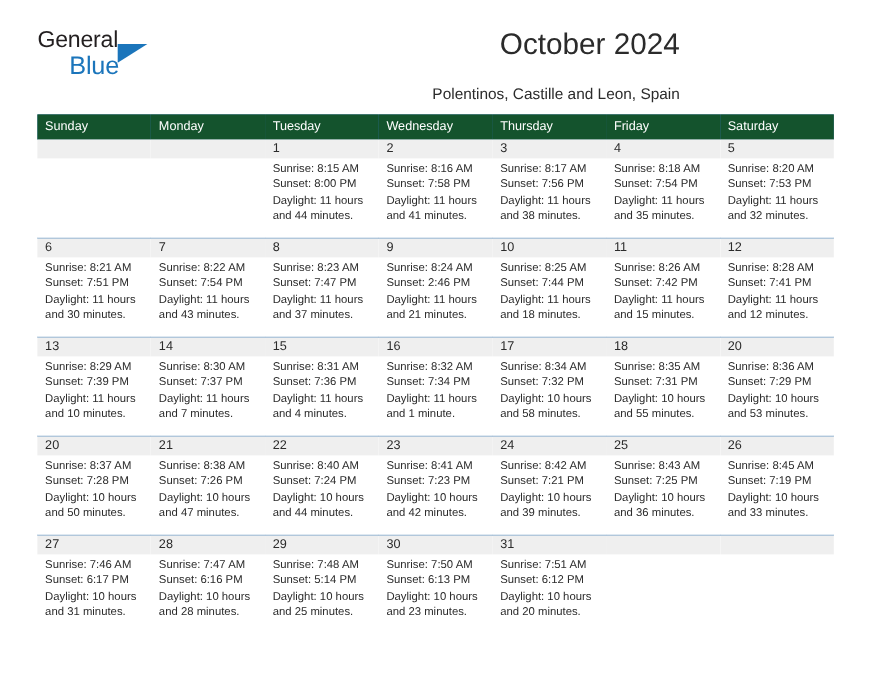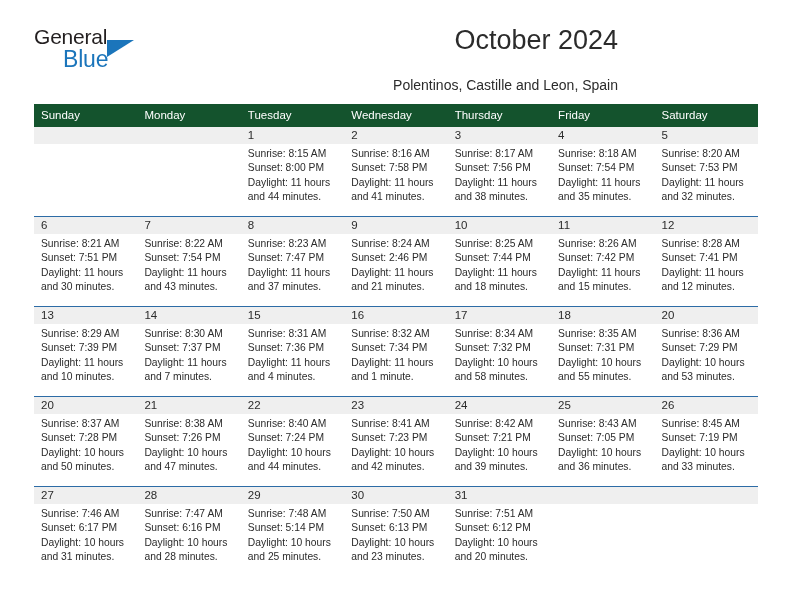--- a/index.html
+++ b/index.html
@@ -457,21 +457,21 @@
               <div>Daylight: 10 hours</div>
               <div>and 39 minutes.</div>
             </div>
           </div>
           <div class="day-cell">
             <div class="day-num-band">
               <span class="day-num">25</span>
             </div>
             <div class="day-info">
               <div>Sunrise: 8:43 AM</div>
-              <div>Sunset: 7:05 PM</div>
+              <div>Sunset: 7:25 PM</div>
               <div>Daylight: 10 hours</div>
               <div>and 36 minutes.</div>
             </div>
           </div>
           <div class="day-cell">
             <div class="day-num-band">
               <span class="day-num">26</span>
             </div>
             <div class="day-info">
               <div>Sunrise: 8:45 AM</div>

